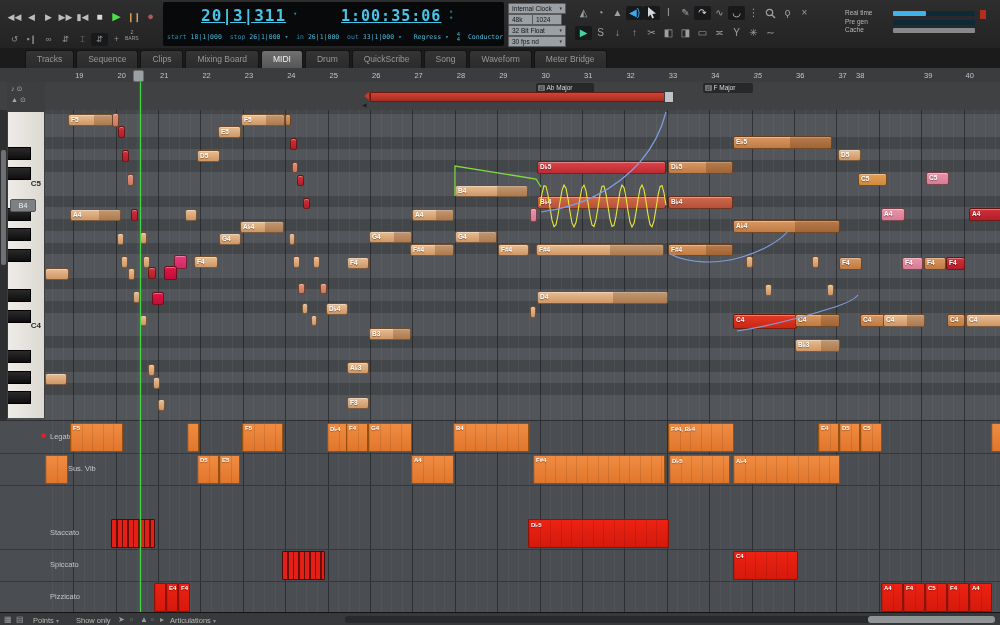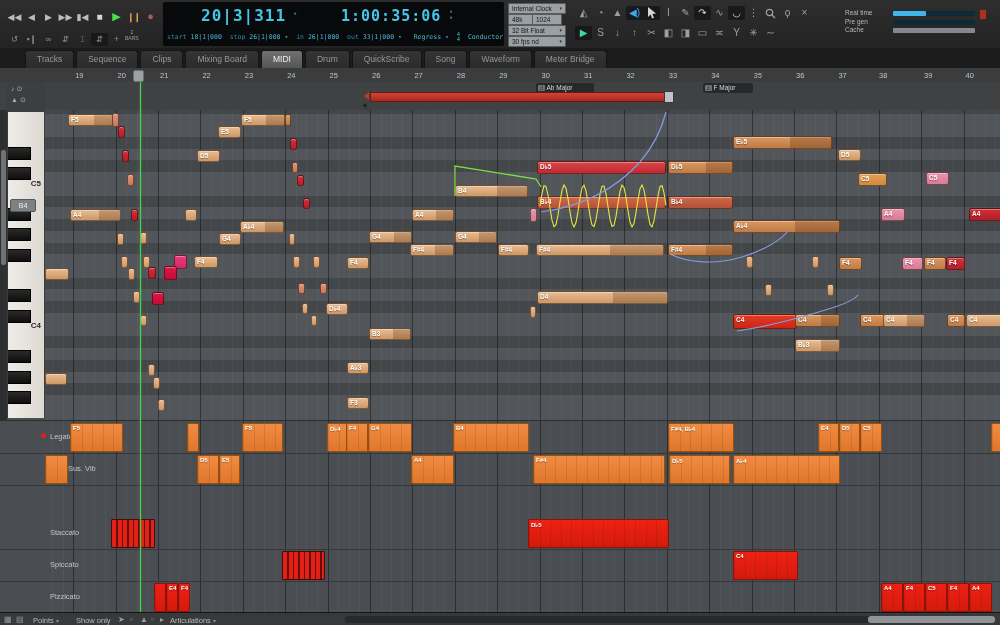--- a/index.html
+++ b/index.html
@@ -10,21 +10,21 @@
   #topbar{left:0;top:0;width:1000px;height:48px;background:linear-gradient(#2e2e2e,#232323);border-bottom:1px solid #151515;}
   .tbtn{display:inline-block;text-align:center;color:#b9bdc0;font-size:9px;line-height:15px;width:17px;height:15px;cursor:pointer;}
   .tbtn.play{color:#4ce04c;font-size:11px;}
   .tbtn.pause{color:#d8a050;font-size:9px;letter-spacing:-1px;}
   .tbtn.rec{color:#b05858;font-size:11px;}
   .tbtn.stop{color:#d8d8d8;font-size:10px;}
   .tbtn.sel{background:#17191b;border-radius:2px;color:#e8ecef;}
   .trow2 .tbtn{color:#8d9194;font-size:8.5px;line-height:13px;height:13px;}
   .bars-label{display:inline-block;vertical-align:top;color:#9a9ea1;font-size:5px;text-align:center;line-height:6px;padding-top:1px;}
   #lcd{left:163px;top:2px;width:341px;height:44px;background:#08090a;border-radius:2px;color:#45c6e8;font-family:"DejaVu Sans Mono",monospace;}
-  #lcd .big{position:absolute;font-weight:bold;letter-spacing:1px;}
+  #lcd .big{position:absolute;font-weight:bold;letter-spacing:1px;text-decoration:underline;}
   #counter{left:38px;top:4px;font-size:16px;}
   #timecode{left:178px;top:5px;font-size:15px;}
   .lcd-caret{position:absolute;color:#2f7f9a;font-size:7px;}
   #lcd .lrow{position:absolute;left:4px;top:30px;width:334px;font-size:6.5px;color:#2f87a8;white-space:nowrap;}
   #lcd .lrow b{color:#49b8d8;font-weight:normal;}
   #lcd .tsig{display:inline-block;vertical-align:middle;line-height:5px;font-size:5.5px;text-align:center;color:#49b8d8;}
   
   .syncbox{position:absolute;background:#9aa0a3;border:1px solid #585c5f;color:#17181a;font-size:6.5px;line-height:9px;padding:0 3px;white-space:nowrap;overflow:hidden;border-radius:1px;}
   .syncbox .dd{float:right;color:#333;font-size:5px;}
   
@@ -192,21 +192,21 @@
       <div class="barnum" style="left: 456.8px;">28</div>
       <div class="barnum" style="left: 499.2px;">29</div>
       <div class="barnum" style="left: 541.6px;">30</div>
       <div class="barnum" style="left: 584px;">31</div>
       <div class="barnum" style="left: 626.4px;">32</div>
       <div class="barnum" style="left: 668.8px;">33</div>
       <div class="barnum" style="left: 711.2px;">34</div>
       <div class="barnum" style="left: 753.6px; font-style: italic;">35</div>
       <div class="barnum" style="left: 796px;">36</div>
       <div class="barnum" style="left: 838.4px;">37</div>
-      <div class="barnum" style="left: 879px;">38</div>
+      <div class="barnum" style="left: 856px;">38</div>
       <div class="barnum" style="left: 924px;">39</div>
       <div class="barnum" style="left: 965.6px;">40</div>
       <div id="ruler-grip" style="left: 133px;"></div>
     </div>
 
   <div id="markers" class="abs">
       <div class="keychip" style="left: 536px; width: 52px;"><span class="kicon">♫</span>Ab Major</div>
       <div class="keychip" style="left: 703px; width: 44px;"><span class="kicon">♫</span>F Major</div>
       <div id="loopbar" style="left: 370px; width: 294px;"></div>
       <div id="loop-startarrow" style="left: 364px;"></div>

